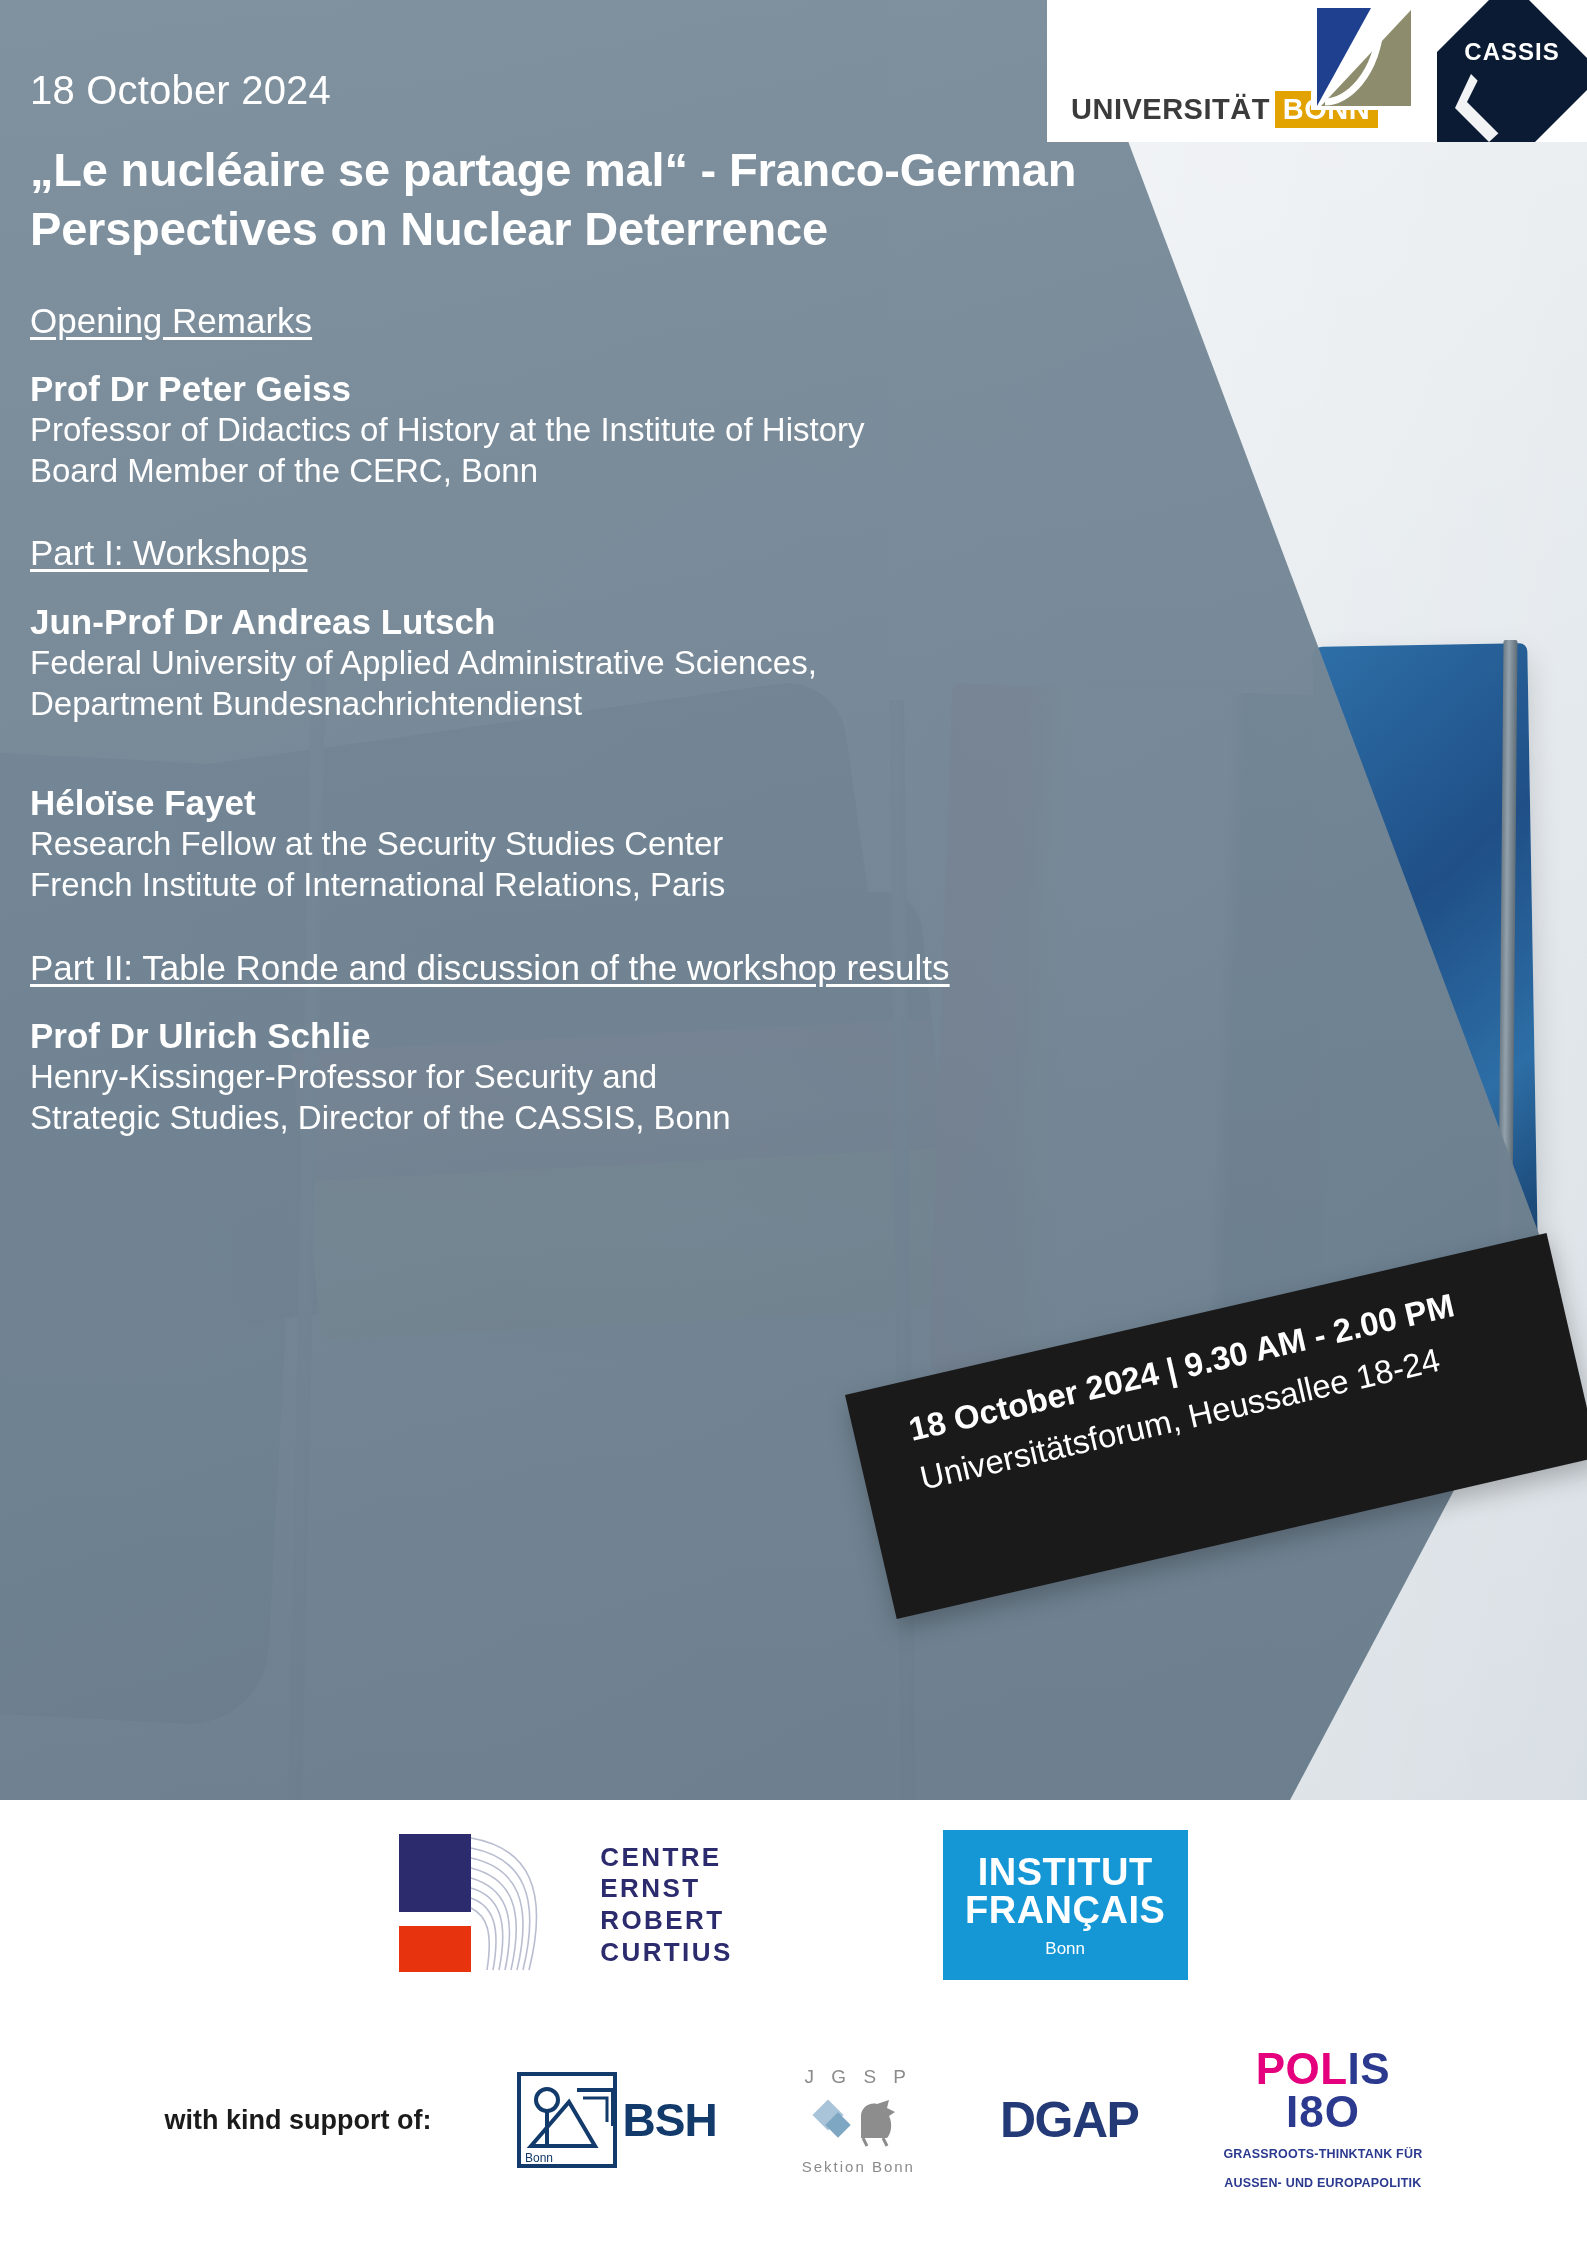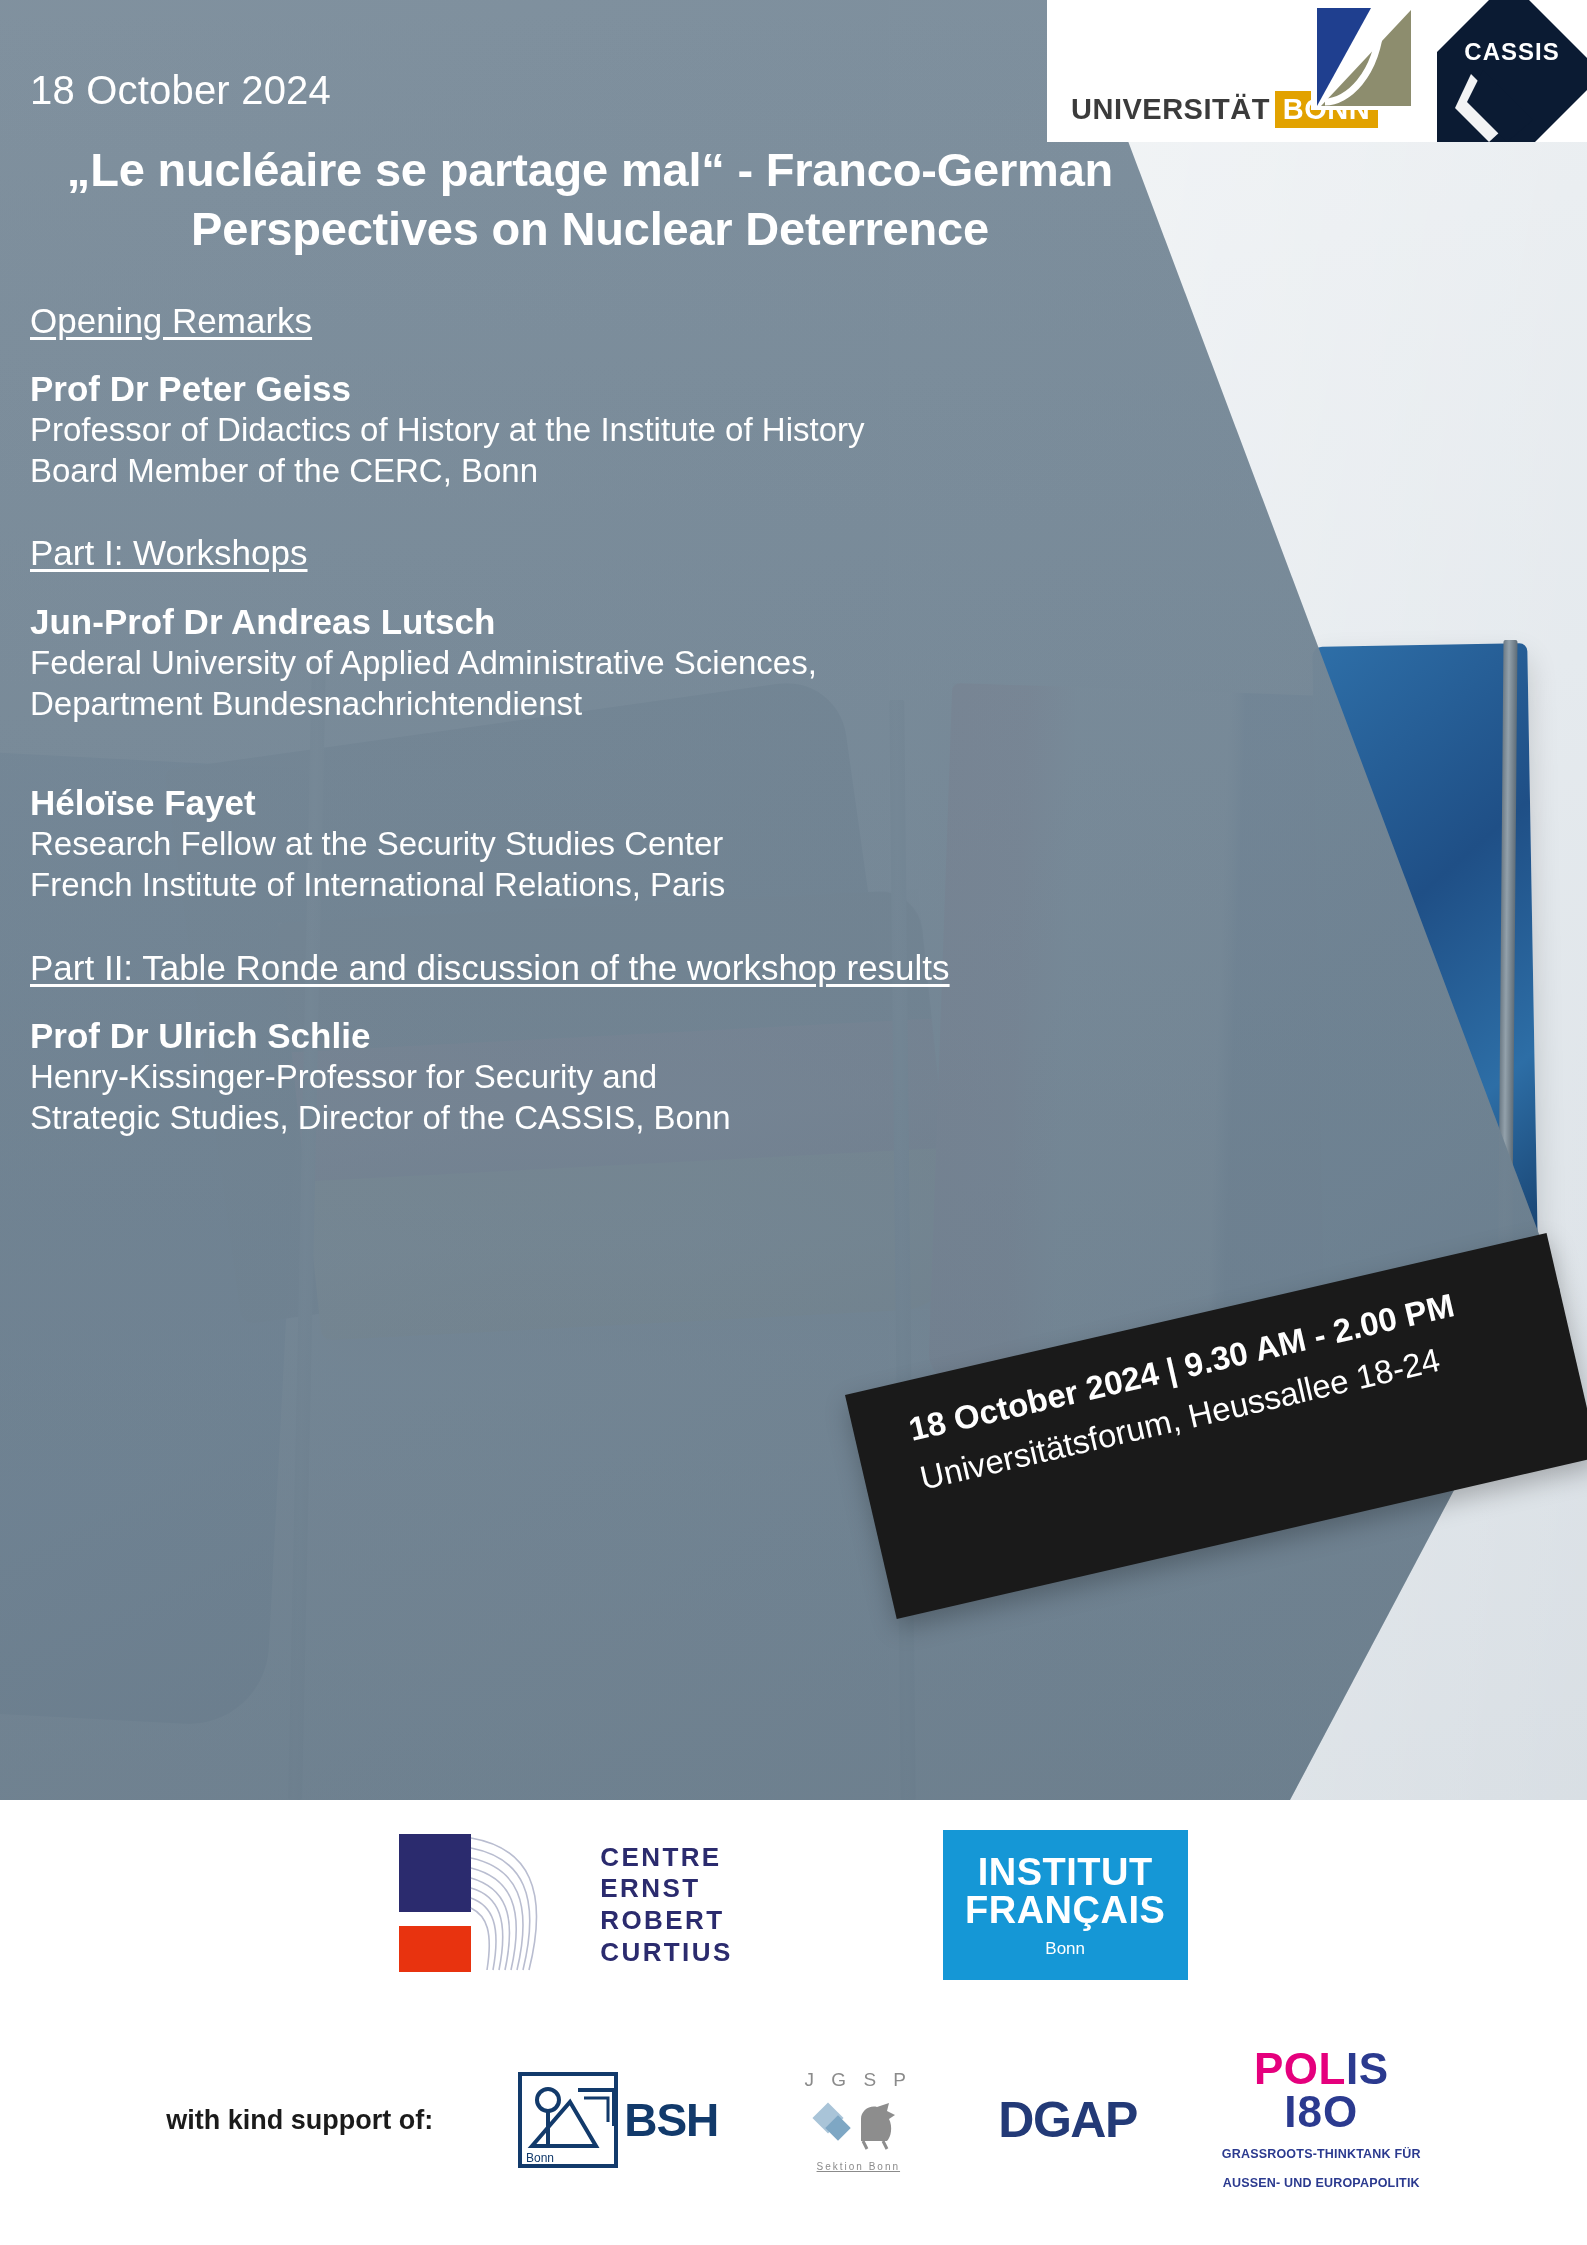--- a/index.html
+++ b/index.html
@@ -165,21 +165,21 @@
   .cassis-logo .cassis-text {
     position: absolute; top: 38px; left: 0; right: 0; text-align: center;
     color: #fff; font-size: 24px; font-weight: 700; letter-spacing: 1px;
   }
 
   
   .content { position: absolute; left: 30px; top: 52px; width: 1120px; color: #ffffff; }
   .date-top { font-size: 40px; font-weight: 400; letter-spacing: 0.2px; margin-top: 16px; }
   h1.title {
     margin-top: 28px;
-    font-size: 47px; line-height: 1.25; font-weight: 700; letter-spacing: -0.2px; text-align: center;
+    font-size: 47px; line-height: 1.25; font-weight: 700; letter-spacing: -0.2px;
   }
   .section { margin-top: 38px; }
   .sec-head { font-size: 35px; text-decoration: underline; text-underline-offset: 4px; font-weight: 400; line-height:1.35; }
   .person { font-size: 35px; font-weight: 700; margin-top: 25px; }
   .desc { font-size: 33px; font-weight: 400; line-height: 1.25; }
   .gap-lg { height: 34px; }
 
   
   .ribbon {
     position: absolute;
@@ -227,21 +227,21 @@
   }
   .with-kind {
     font-size: 27px; font-weight: 700; color: #1b1b1b; line-height: 1.35; text-align: left;
   }
   .bsh { display: flex; align-items: center; gap: 6px; }
   .bsh-mark { width: 100px; height: 96px; position: relative; }
   .bsh-text { font-size: 46px; font-weight: 700; color: #123a6b; letter-spacing: -1px; }
   .jgsp { text-align: center; color: #8b8b8b; }
   .jgsp .j1 { font-size: 19px; letter-spacing: 6px; }
   .jgsp .lion { width: 110px; height: 62px; margin: 2px auto; position: relative; }
-  .jgsp .j2 { font-size: 10px; letter-spacing: 2px; text-decoration: underline; }
+  .jgsp .j2 { font-size: 15px; letter-spacing: 2px; }
   .dgap { font-size: 50px; font-weight: 600; color: #233a77; letter-spacing: -1.5px; }
   .polis { text-align: center; }
   .polis .p1 { font-size: 44px; font-weight: 800; letter-spacing: 0.5px; line-height: 0.95; }
   .polis .p1 .po { color: #e5007d; } .polis .p1 .is { color: #2b3a8f; }
   .polis .p2 { font-size: 44px; font-weight: 800; color: #2b3a8f; line-height: 0.98; letter-spacing: 1px;}
   .polis .p3 { font-size: 12.5px; font-weight: 700; color: #2b3a8f; letter-spacing: 0.2px; margin-top: 14px; line-height: 1.25; }
 </style>
 </head>
 <body>
 

